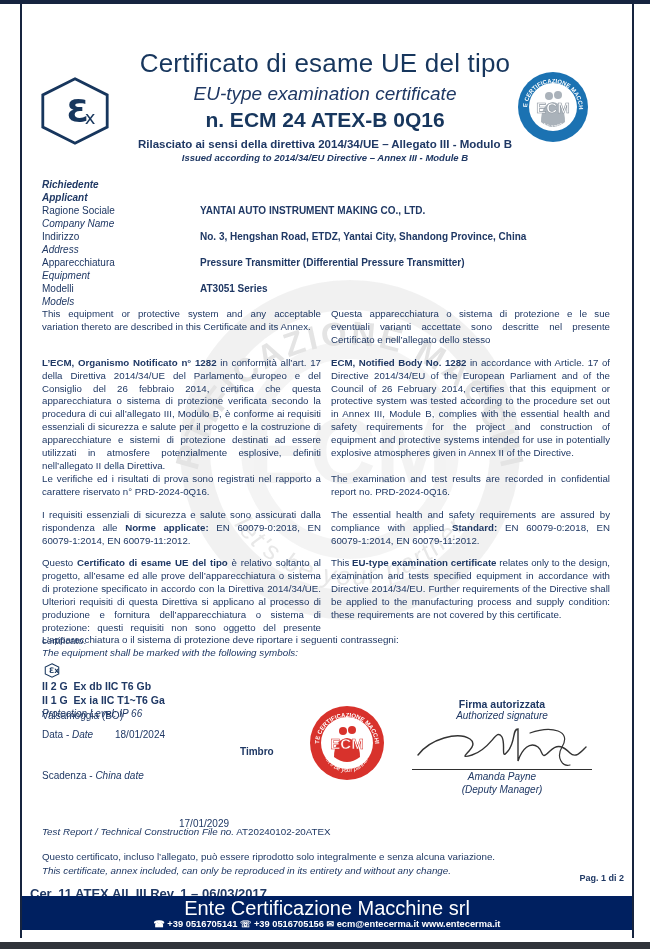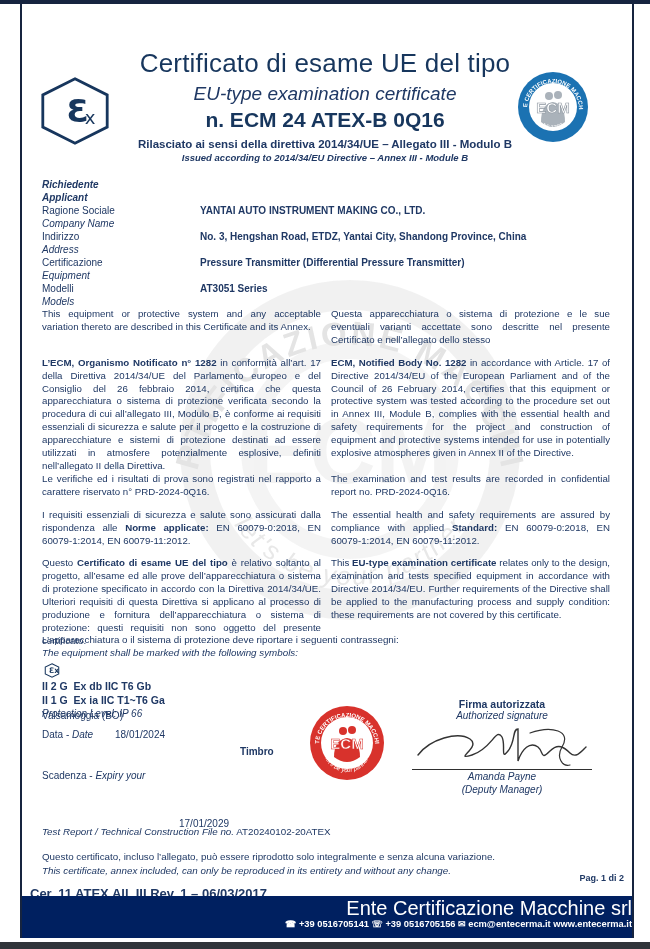--- a/index.html
+++ b/index.html
@@ -66,22 +66,22 @@
 
   
   .testreport{position:absolute;left:42px;top:826px;font-size:9.8px;}
   .tr-lab{font-style:italic;}
   .legal{position:absolute;left:42px;top:850px;width:568px;font-size:9.8px;line-height:13.5px;}
   .legal-en{font-style:italic;}
   .pag{position:absolute;right:26px;top:873px;font-size:9px;font-weight:bold;}
   .cer{position:absolute;left:30px;top:886px;font-size:13px;font-weight:bold;}
 
   
-  .footer-band{position:absolute;left:22px;top:896px;width:610px;height:42px;background:#002060;
-               color:#fff;text-align:right;}
+  .footer-band{position:absolute;left:22px;top:896px;width:610px;height:34px;background:#002060;
+               color:#fff;text-align:center;}
   .f-company{font-size:20px;line-height:22px;margin-top:1px;}
   .f-addr{font-size:9.3px;font-weight:bold;line-height:11px;}
   .f-contacts{font-size:9.3px;font-weight:bold;line-height:11px;}
   .f-ico{font-size:9px;}
 </style>
 </head>
 <body>
 
 <div class="page">
   <div class="border-top"></div>
@@ -155,21 +155,21 @@
       </div>
       <div class="app-row">
         <div class="app-labels">
           <div class="lab-it">Indirizzo</div>
           <div class="lab-en">Address</div>
         </div>
         <div class="app-value">No. 3, Hengshan Road, ETDZ, Yantai City, Shandong Province, China</div>
       </div>
       <div class="app-row">
         <div class="app-labels">
-          <div class="lab-it">Certificazione</div>
+          <div class="lab-it">Apparecchiatura</div>
           <div class="lab-en">Equipment</div>
         </div>
         <div class="app-value">Pressure Transmitter (Differential Pressure Transmitter)</div>
       </div>
       <div class="app-row">
         <div class="app-labels">
           <div class="lab-it">Modelli</div>
           <div class="lab-en">Models</div>
         </div>
         <div class="app-value">AT3051 Series</div>
@@ -218,21 +218,21 @@
     <div class="signoff">
       <div class="place">Valsamoggia (BO)</div>
       <div class="date-row">
         <span>Data -</span>
         <span class="lbl-en">Date</span>
         <span class="val">18/01/2024</span>
       </div>
       <div class="timbro">Timbro</div>
       <div class="expiry-row">
         <span>Scadenza -</span>
-        <span class="lbl-en">Expiry your</span>
+        <span class="lbl-en">China date</span>
         <span class="val">17/01/2029</span>
       </div>
 
       <svg class="stamp" width="78" height="78" viewBox="0 0 78 78">
         <defs>
           <path id="stTop" d="M 11,41 A 28,28 0 0 1 67,41"></path>
           <path id="stBot" d="M 15,44 A 24,24 0 0 0 63,44"></path>
         </defs>
         <circle cx="39" cy="39" r="37" fill="#d8322c"></circle>
         <circle cx="39" cy="39" r="26" fill="#ffffff"></circle>

